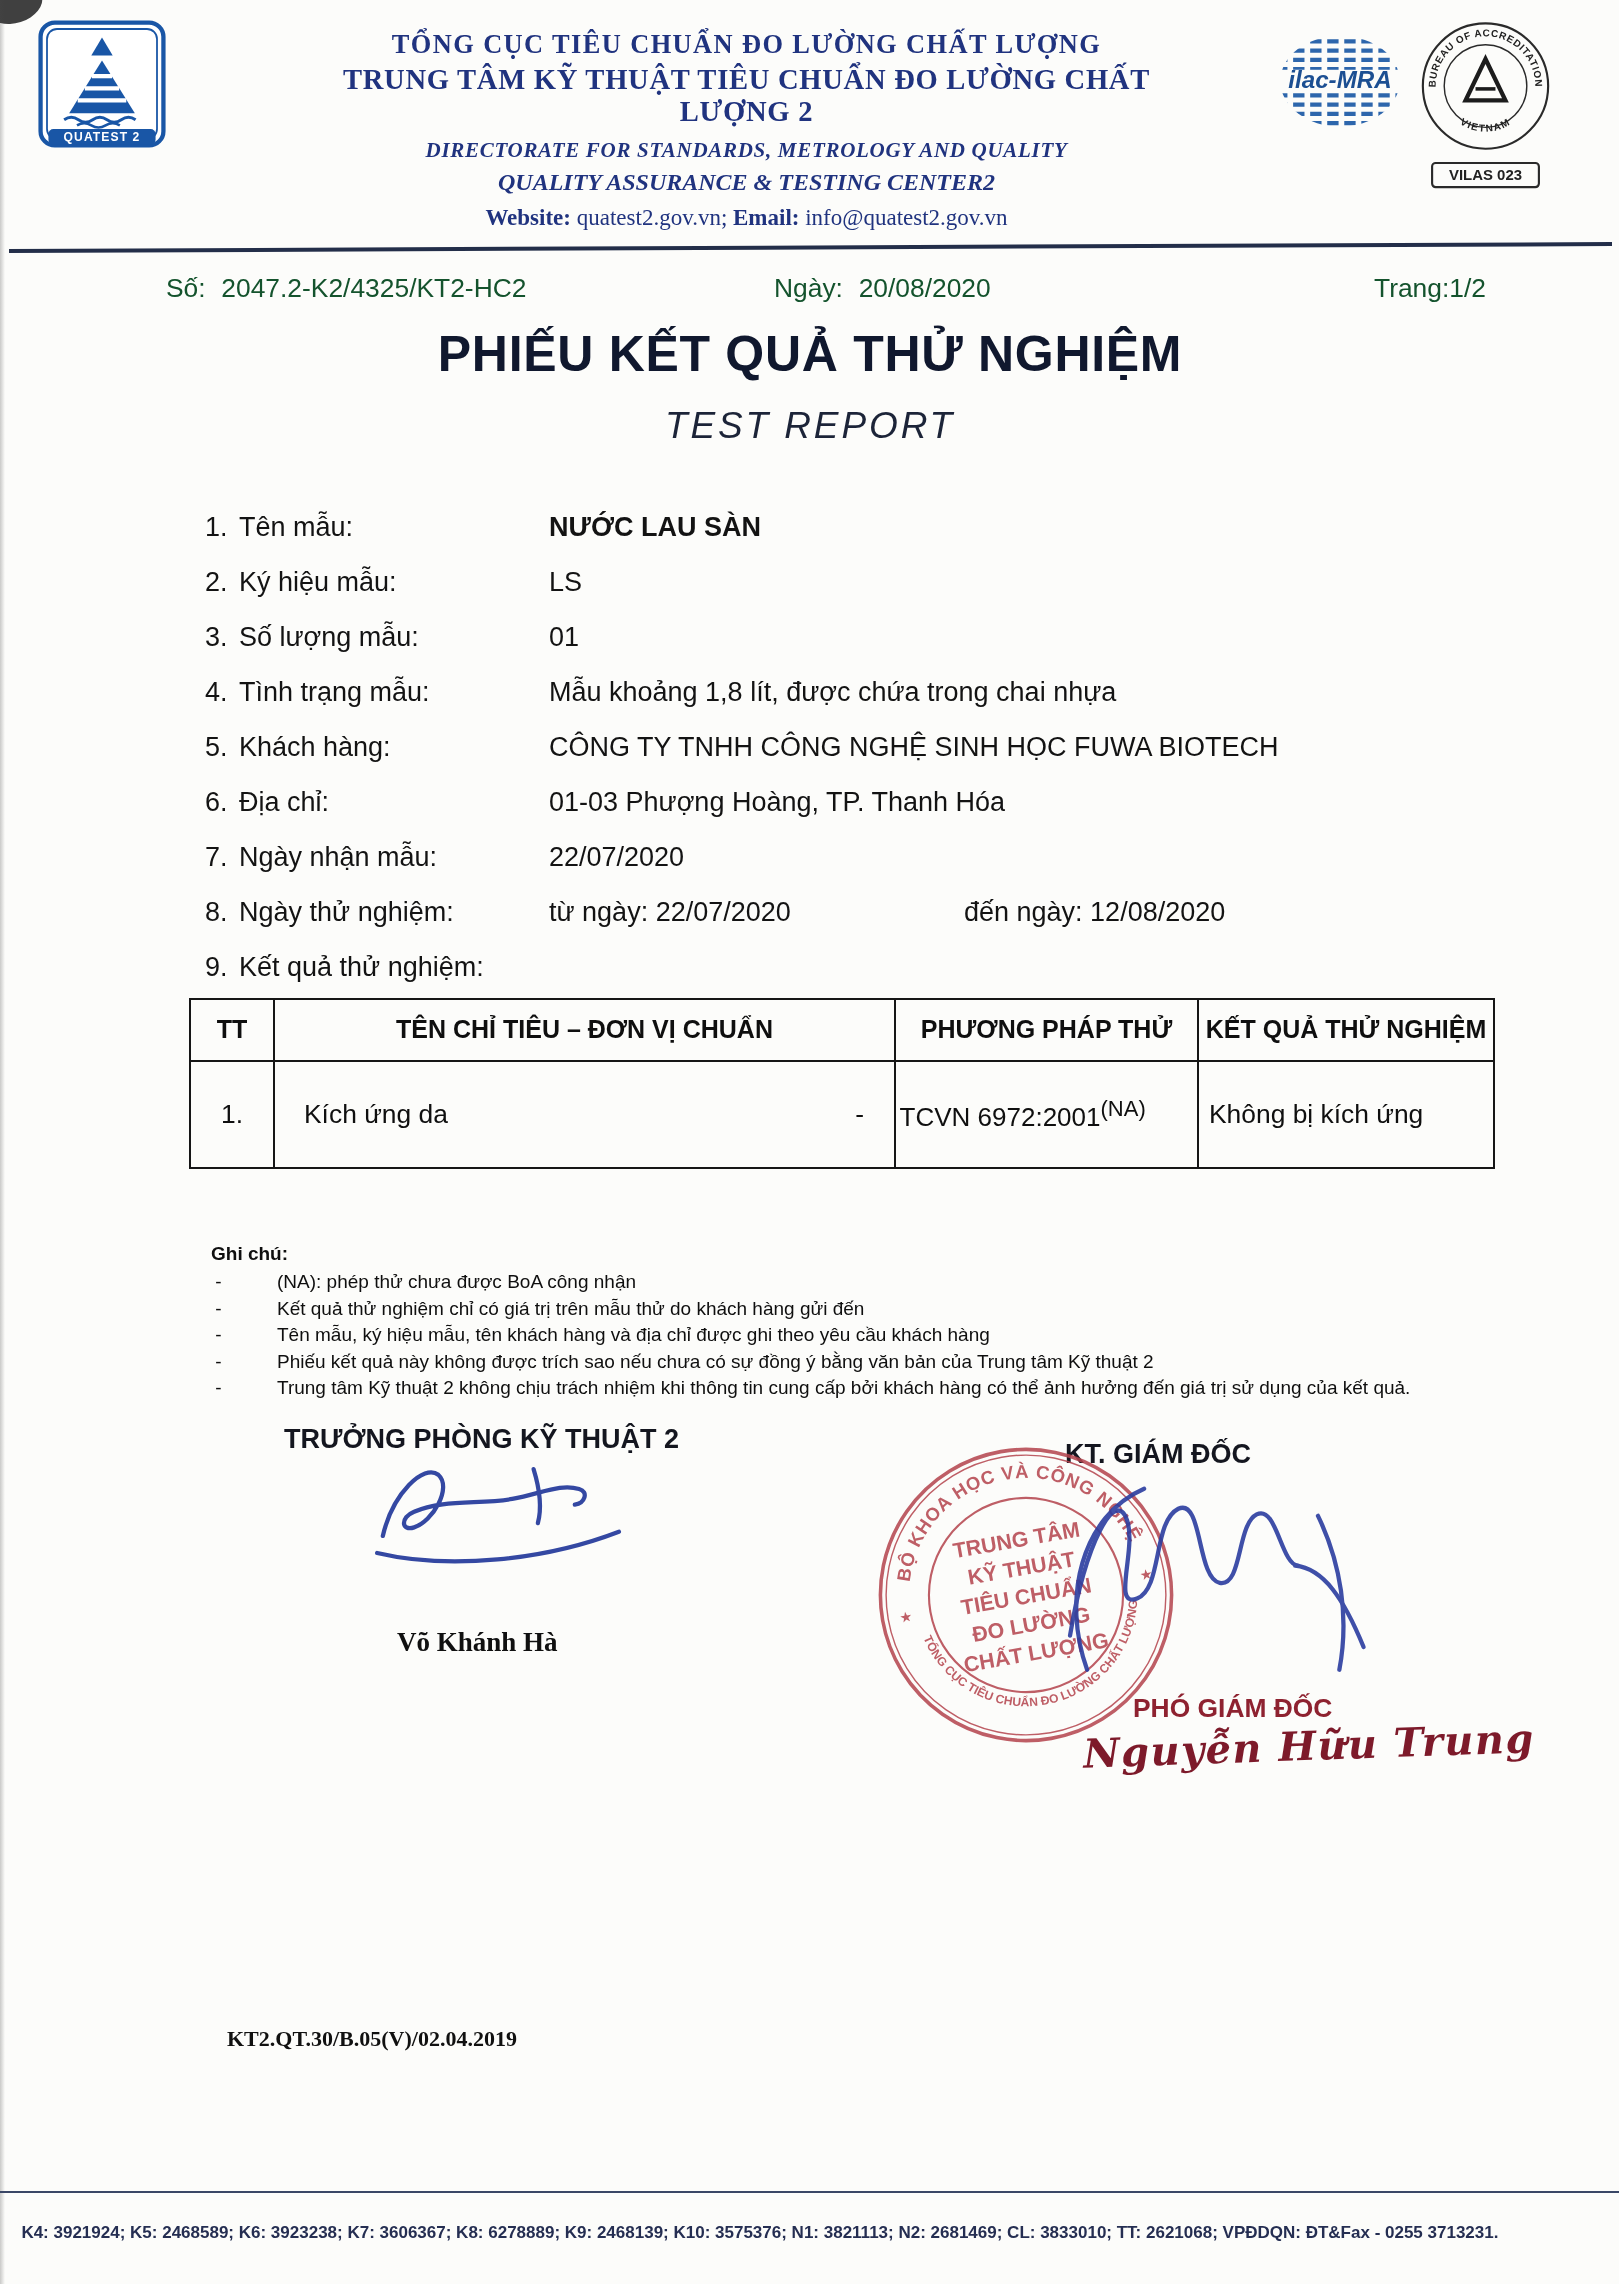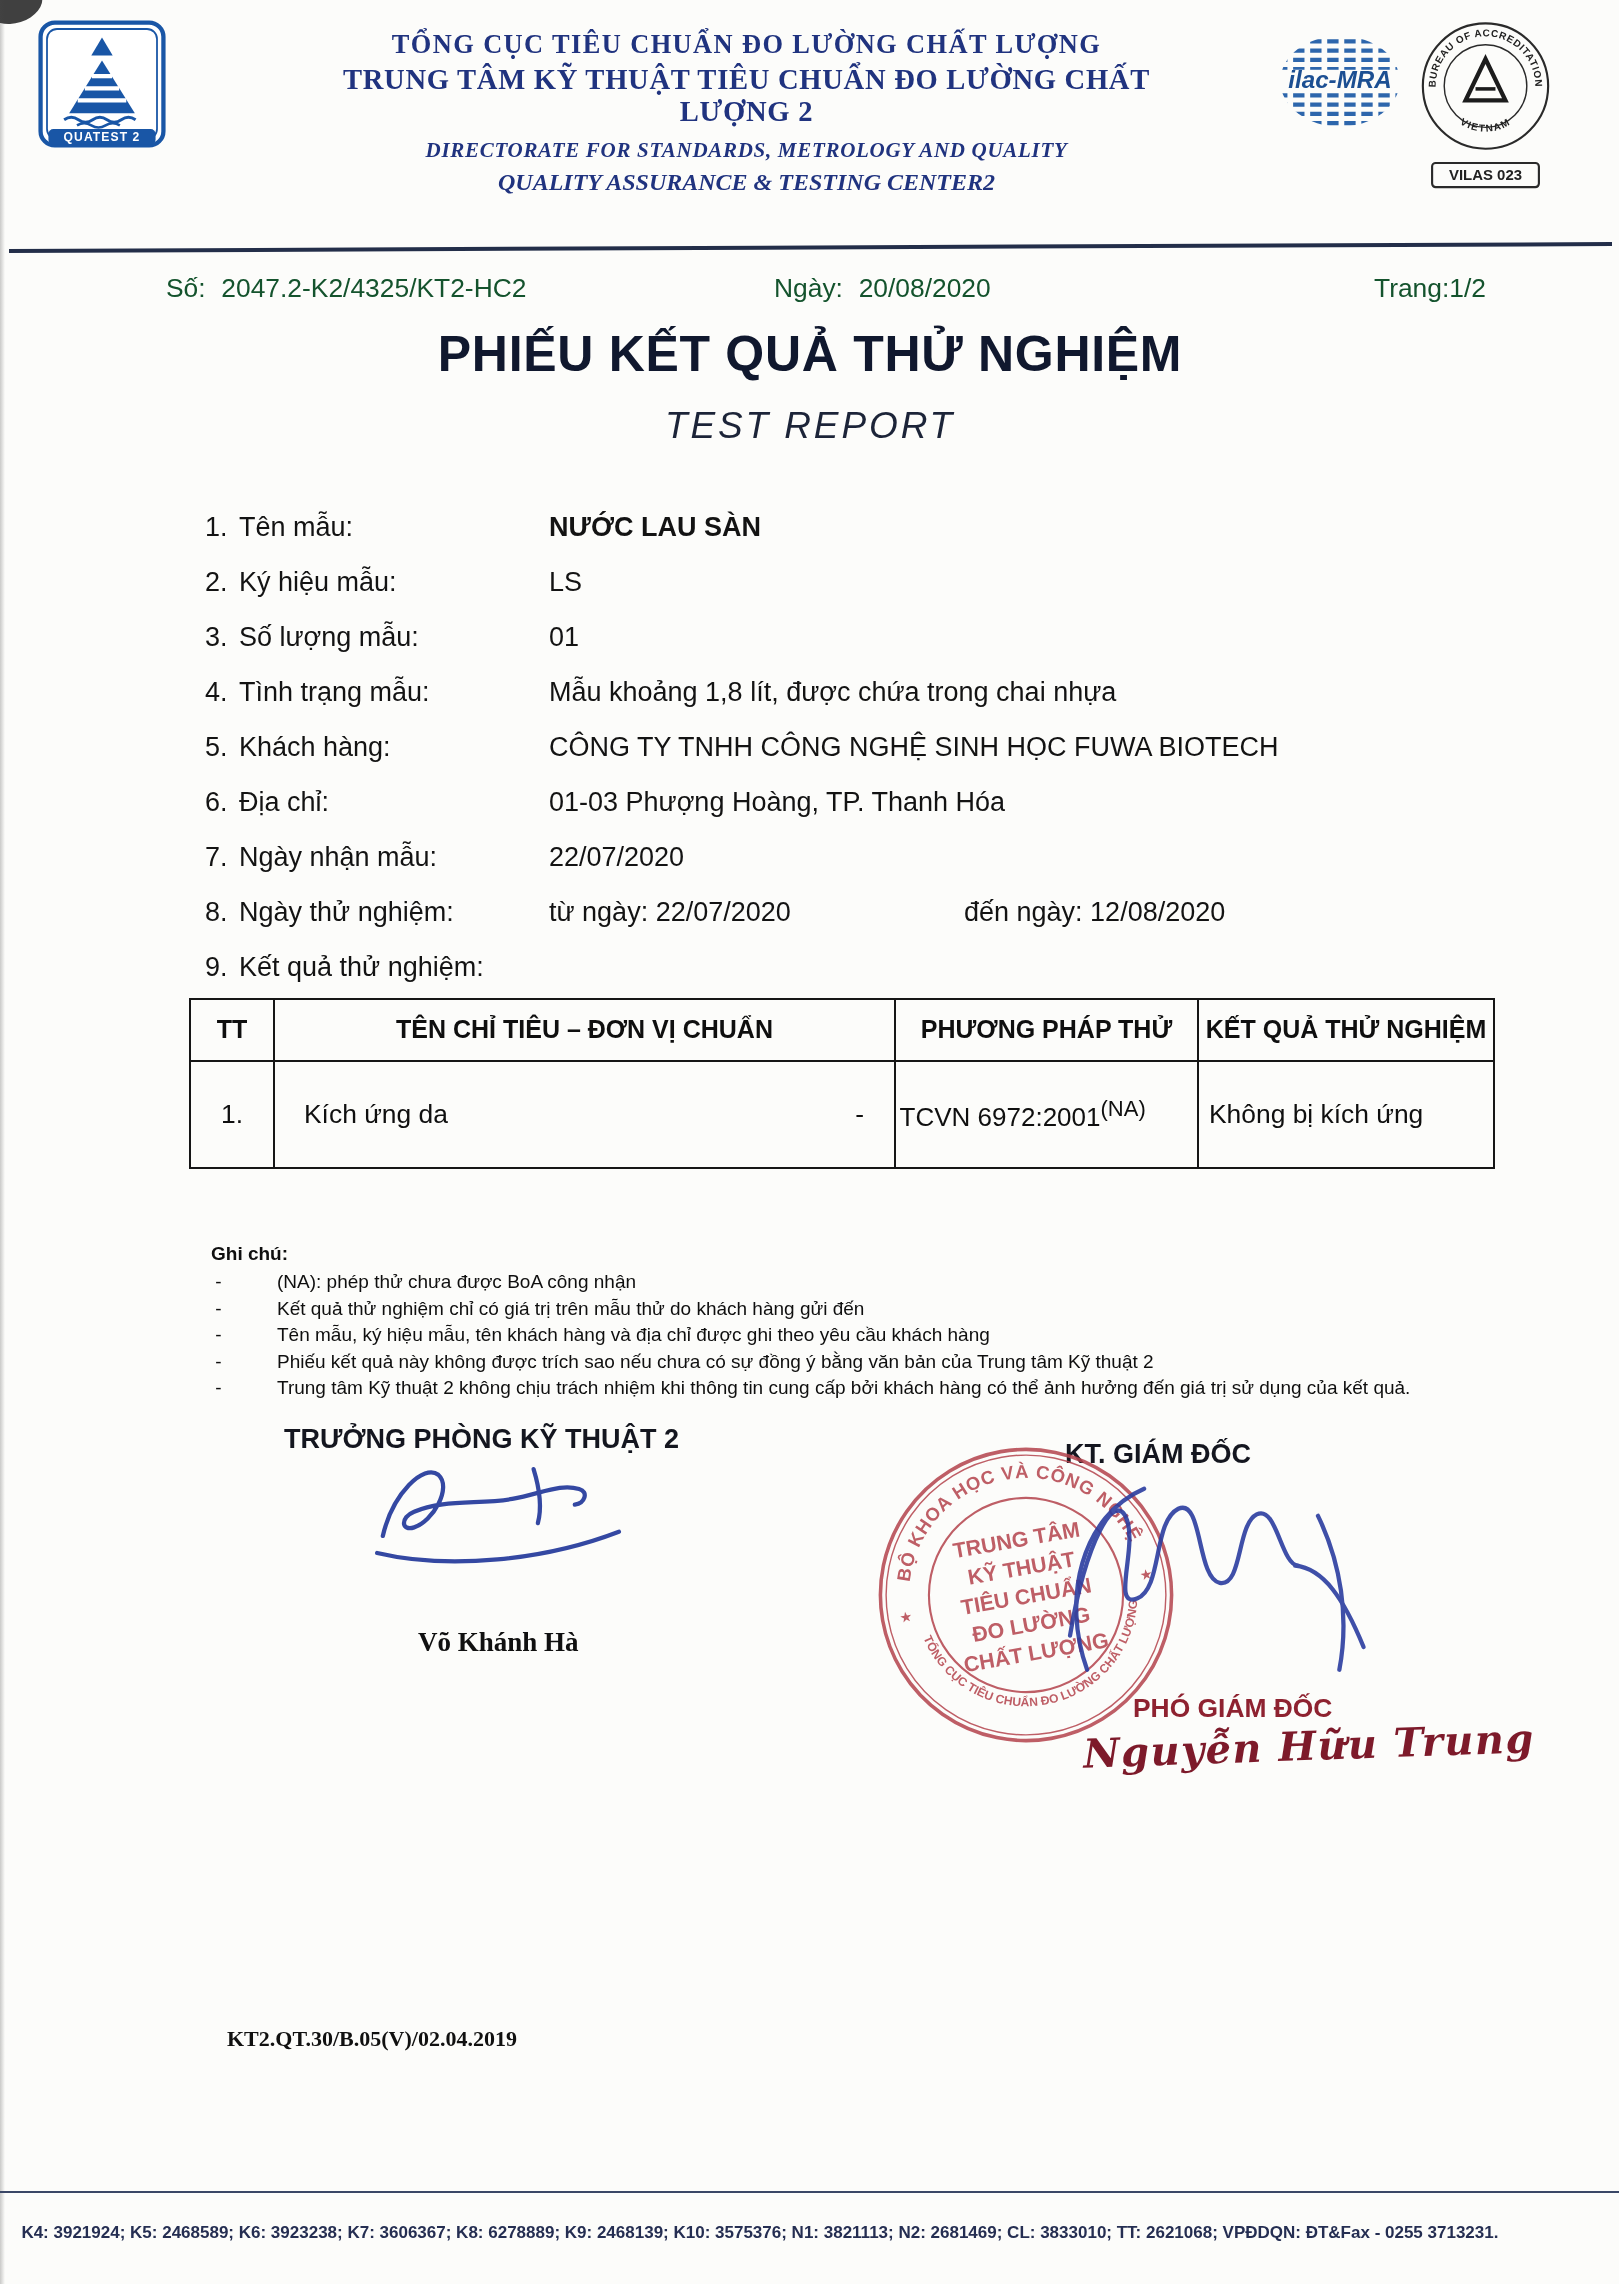--- a/index.html
+++ b/index.html
@@ -68,21 +68,21 @@
   
   .notes { position:absolute; left:211px; top:1243px; width:1328px; font-size:19px; color:#0f0f0f; }
   .notes-title { font-weight:bold; margin-bottom:4.3px; }
   .note { display:flex; line-height:26.4px; }
   .note-dash { width:66px; flex:none; padding-left:4.3px; }
   .note-text { flex:1; }
 
   
   .sig-left-title { position:absolute; left:284px; top:1424px; font-size:27px; font-weight:bold; color:#14161f; }
   .sig-left-svg { position:absolute; left:371px; top:1452px; }
-  .sig-left-name { position:absolute; left:418px; top:1627px; font-family:"Liberation Serif","DejaVu Serif",serif;
+  .sig-left-name { position:absolute; left:397px; top:1627px; font-family:"Liberation Serif","DejaVu Serif",serif;
     font-weight:bold; font-size:27px; color:#101010; }
   .sig-right-title { position:absolute; left:1065px; top:1439px; font-size:27px; font-weight:bold; color:#14161f; }
   .stamp-wrap { position:absolute; left:869px; top:1438px; width:314px; height:314px; transform:rotate(-10deg); opacity:.86; }
   .sig-right-svg { position:absolute; left:1044px; top:1456px; z-index:3; }
   .sig-right-role { position:absolute; left:1133px; top:1693px; font-size:26.4px; font-weight:bold; color:#8e2230; z-index:4; }
   .sig-right-name { position:absolute; left:1083px; top:1722px; font-family:"DejaVu Serif","Liberation Serif",serif;
     font-style:italic; font-weight:bold; font-size:40px; color:#7d1a2a; letter-spacing:1.4px; transform:rotate(-2deg); z-index:4; }
 
   
   .doc-code { position:absolute; left:227px; top:2026px; font-family:"Liberation Serif","DejaVu Serif",serif;
@@ -112,20 +112,26 @@
     <path d="M56 149 Q66 143 76 149 T96 149 T116 149" fill="none" stroke="#1956a6" stroke-width="3.5"></path>
     <rect x="16" y="154" width="150" height="22" rx="7" fill="#1956a6"></rect>
     <text x="91" y="171" text-anchor="middle" font-size="17" font-weight="bold" letter-spacing="1.5" fill="#ffffff">QUATEST 2</text>
   </svg>
 
   <div class="letterhead-text">
     <div class="lh1">TỔNG CỤC TIÊU CHUẨN ĐO LƯỜNG CHẤT LƯỢNG</div>
     <div class="lh2">TRUNG TÂM KỸ THUẬT TIÊU CHUẨN ĐO LƯỜNG CHẤT LƯỢNG 2</div>
     <div class="lh3">DIRECTORATE FOR STANDARDS, METROLOGY AND QUALITY</div>
     <div class="lh4">QUALITY ASSURANCE &amp; TESTING CENTER2</div>
+    <div class="lh5">
+      <span class="b">Website:</span>
+      <span>quatest2.gov.vn;</span>
+      <span class="b">Email:</span>
+      <span>info@quatest2.gov.vn</span>
+    </div>
   </div>
 
   <svg class="ilac-logo" width="128" height="103" viewBox="0 0 180 145">
     <defs>
         <clipPath id="ilacclip">
           <ellipse cx="90" cy="72" rx="84" ry="64"></ellipse>
         </clipPath>
       </defs>
     <g clip-path="url(#ilacclip)" stroke="#2d66ac" stroke-width="6" stroke-dasharray="16 8">
       <line x1="0" y1="16" x2="180" y2="16"></line>

